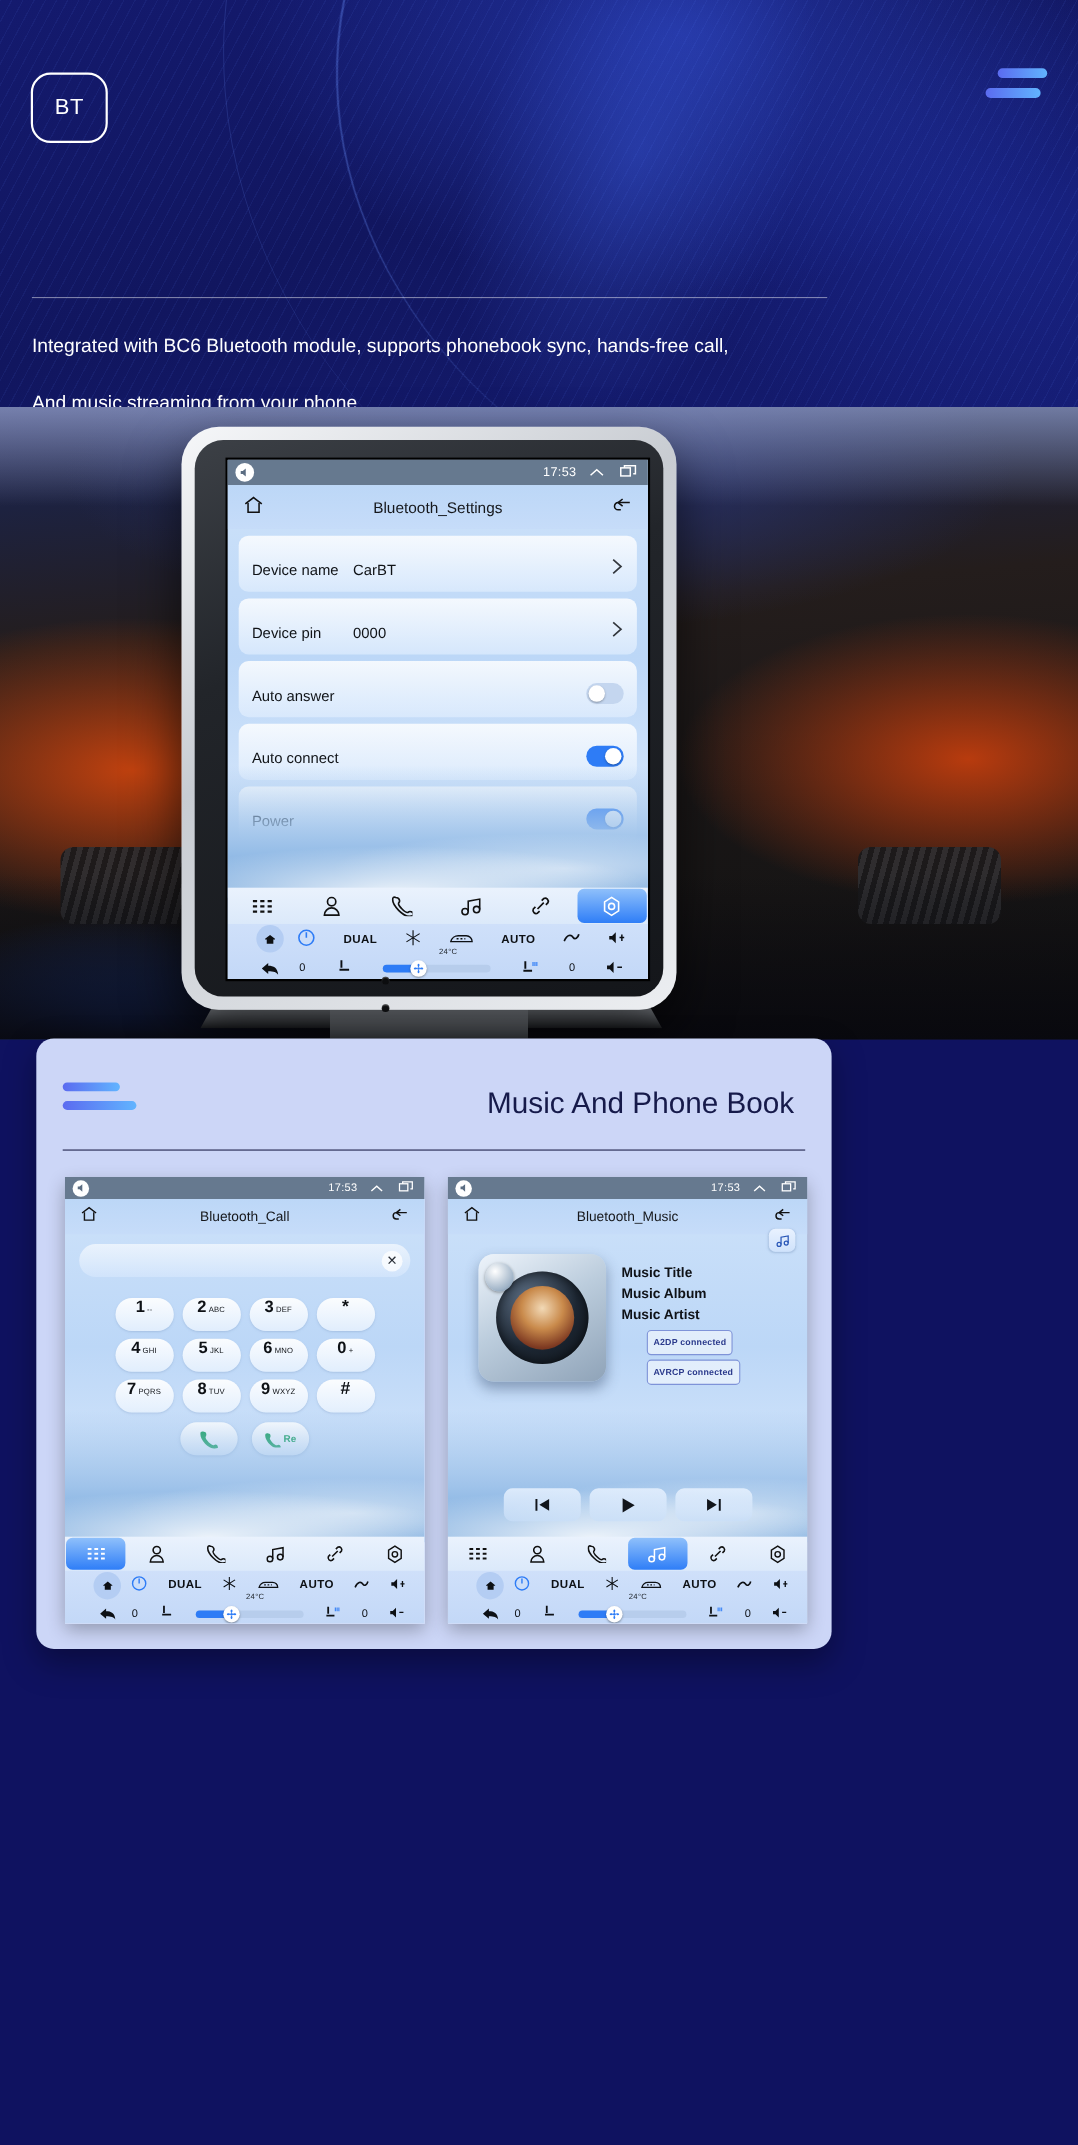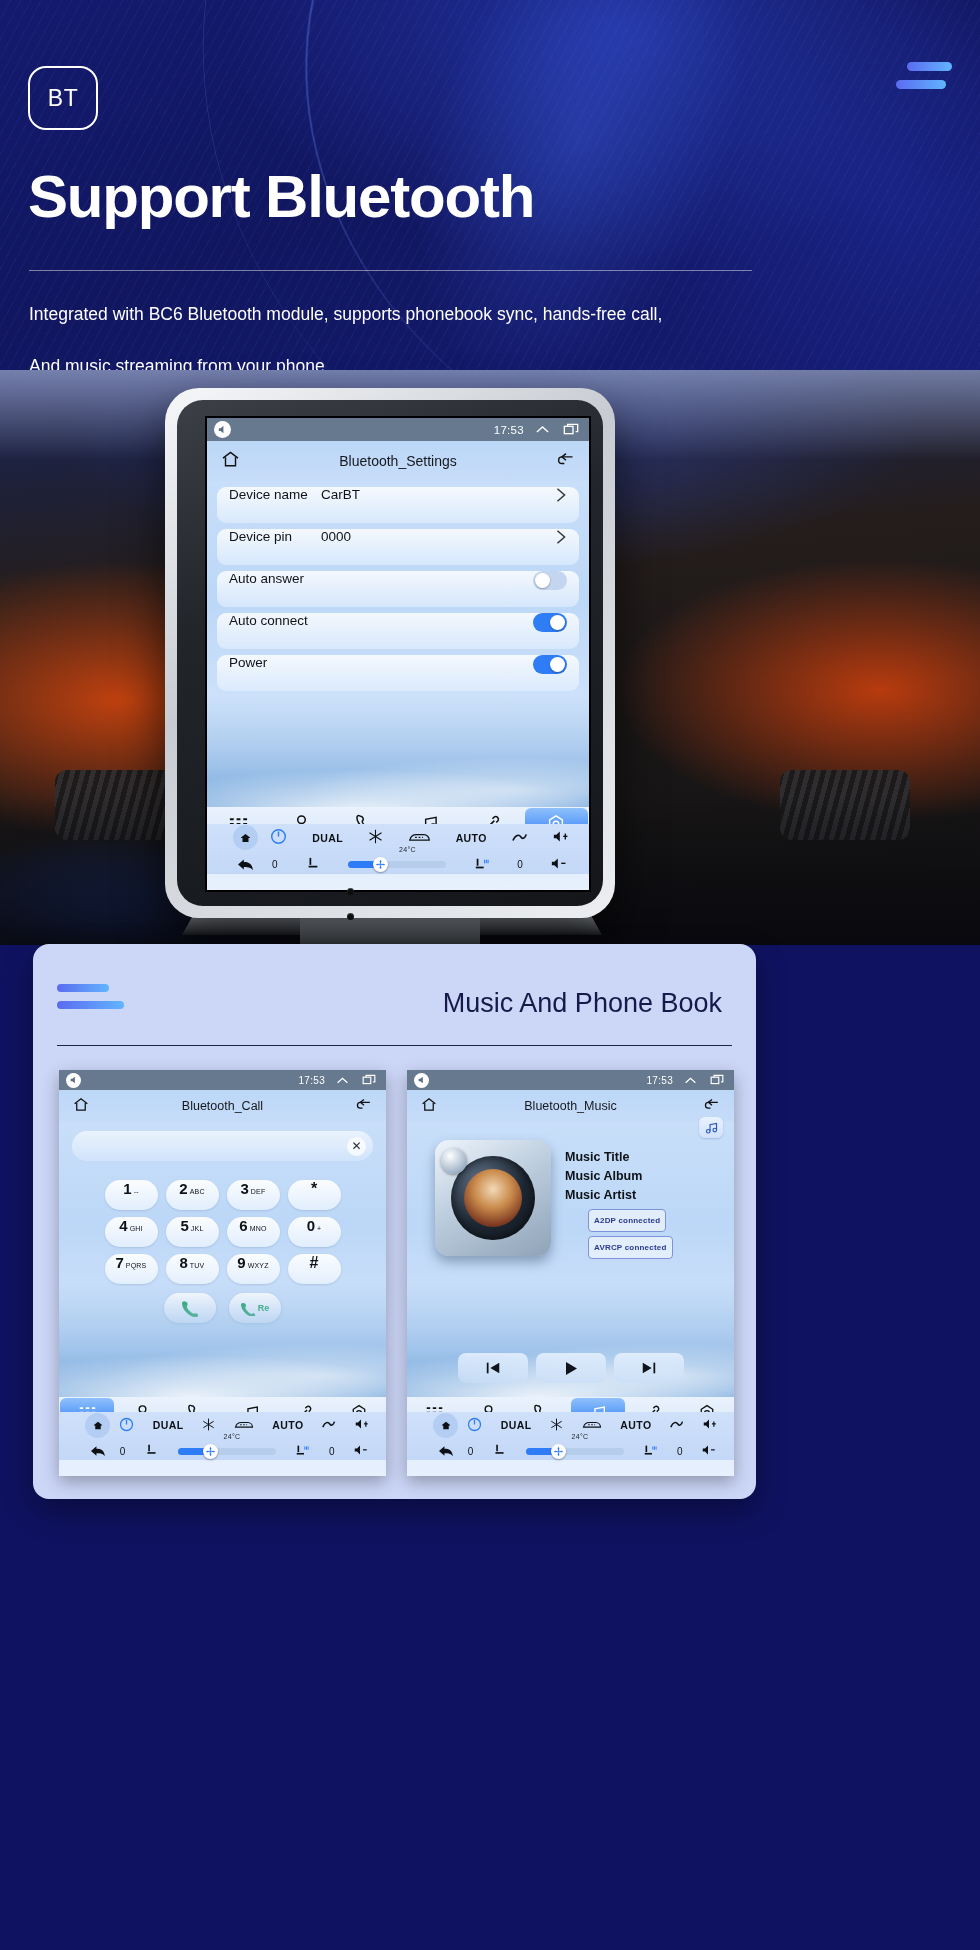--- a/index.html
+++ b/index.html
@@ -42,21 +42,21 @@
   .hero-glow {
     position: absolute; left: 430px; top: -120px; width: 300px; height: 520px;
     background: radial-gradient(ellipse at center, rgba(70,110,255,0.30), rgba(70,110,255,0) 70%);
     transform: rotate(20deg);
   }
 
   .bt-badge {
     position: absolute; left: 28px; top: 66px;
     width: 70px; height: 64px; border: 2px solid #ffffff; border-radius: 18px;
     display: flex; align-items: center; justify-content: center;
-    color: #fff; font-size: 23px; letter-spacing: .5px; font-weight: 400;
+    color: #fff; font-size: 20px; letter-spacing: .5px; font-weight: 400;
   }
   .menu-lines { position: absolute; right: 28px; top: 62px; width: 58px; }
   .menu-lines i {
     display: block; height: 9px; border-radius: 6px;
     background: linear-gradient(90deg, #5b6bf0, #61b4ff);
     margin-bottom: 9px;
   }
   .menu-lines i:nth-child(1) { width: 45px; margin-left: 13px; }
   .menu-lines i:nth-child(2) { width: 50px; margin-left: 2px; }
 
@@ -152,22 +152,22 @@
   .hu-titlebar {
     display: flex; align-items: center; height: 40px; padding: 0 13px;
     background: linear-gradient(180deg, #bcd7f7, #c6dcf9);
   }
   .hu-titlebar .t-home { width: 26px; flex: none; }
   .hu-titlebar .t-text { flex: 1; text-align: center; font-size: 14px; color: #16181c; }
   .hu-titlebar .t-back { width: 26px; flex: none; display: flex; justify-content: flex-end; }
 
   .hu-rows { padding: 6px 10px 0 10px; }
   .hu-row {
-    display: flex; align-items: flex-start; height: 36px; margin-bottom: 6px;
-    border-radius: 9px; padding: 0 12px;
+    display: flex; align-items: flex-end; height: 51px; margin-bottom: 6px;
+    border-radius: 9px; padding: 12px 12px;
     background: linear-gradient(180deg, rgba(255,255,255,.82), rgba(228,240,255,.62));
     color: #101317; font-size: 13.5px;
   }
   .hu-row .r-label { width: 92px; flex: none; }
   .hu-row .r-val { flex: 1; }
   .hu-row .r-chev { opacity: .85; }
   .toggle {
     width: 34px; height: 19px; border-radius: 11px; position: relative; flex: none;
     background: #c4d6ef;
   }
@@ -195,21 +195,21 @@
   .hu-dock .d-item {
     flex: 1; display: flex; align-items: center; justify-content: center;
   }
   .hu-dock .d-item.sel {
     background: linear-gradient(180deg, #8fc0fb 0%, #2f7ef7 100%);
     border-radius: 6px; margin: 1px; color: #fff;
   }
   .hu-dock .d-item.sel svg { stroke: #fff; }
 
   .hu-climate {
-    position: absolute; left: 0; right: 0; bottom: 16px; height: 50px;
+    position: absolute; left: 0; right: 0; bottom: 0; height: 50px;
     background: linear-gradient(180deg, #cfe0fa, #c3d8f7);
     font-size: 10px; color: #0d1014; padding-left: 19px;
   }
   .cl-row { display: flex; align-items: center; height: 27px; padding: 0 7px; }
   .cl-row2 { height: 23px; }
   .cl-home {
     width: 25px; height: 25px; border-radius: 50%; background: #b4cdf3;
     display: flex; align-items: center; justify-content: center; flex: none;
   }
   .cl-mid { flex: 1; display: flex; align-items: center; justify-content: space-around; }
@@ -351,21 +351,20 @@
 
   <div class="bt-badge">
     <span>BT</span>
   </div>
 
   <div class="menu-lines">
     <i></i>
     <i></i>
   </div>
 
-  <div class="hero-title">Support Bluetooth</div>
   <div class="hero-rule"></div>
   <div class="hero-sub">
     <span>Integrated with BC6 Bluetooth module, supports phonebook sync, hands-free call,</span>
     <span>And music streaming from your phone.</span>
   </div>
 </div>
 
 <div class="photo">
   <div class="photo-dash-sheen"></div>
   <div class="photo-vent-l"></div>

